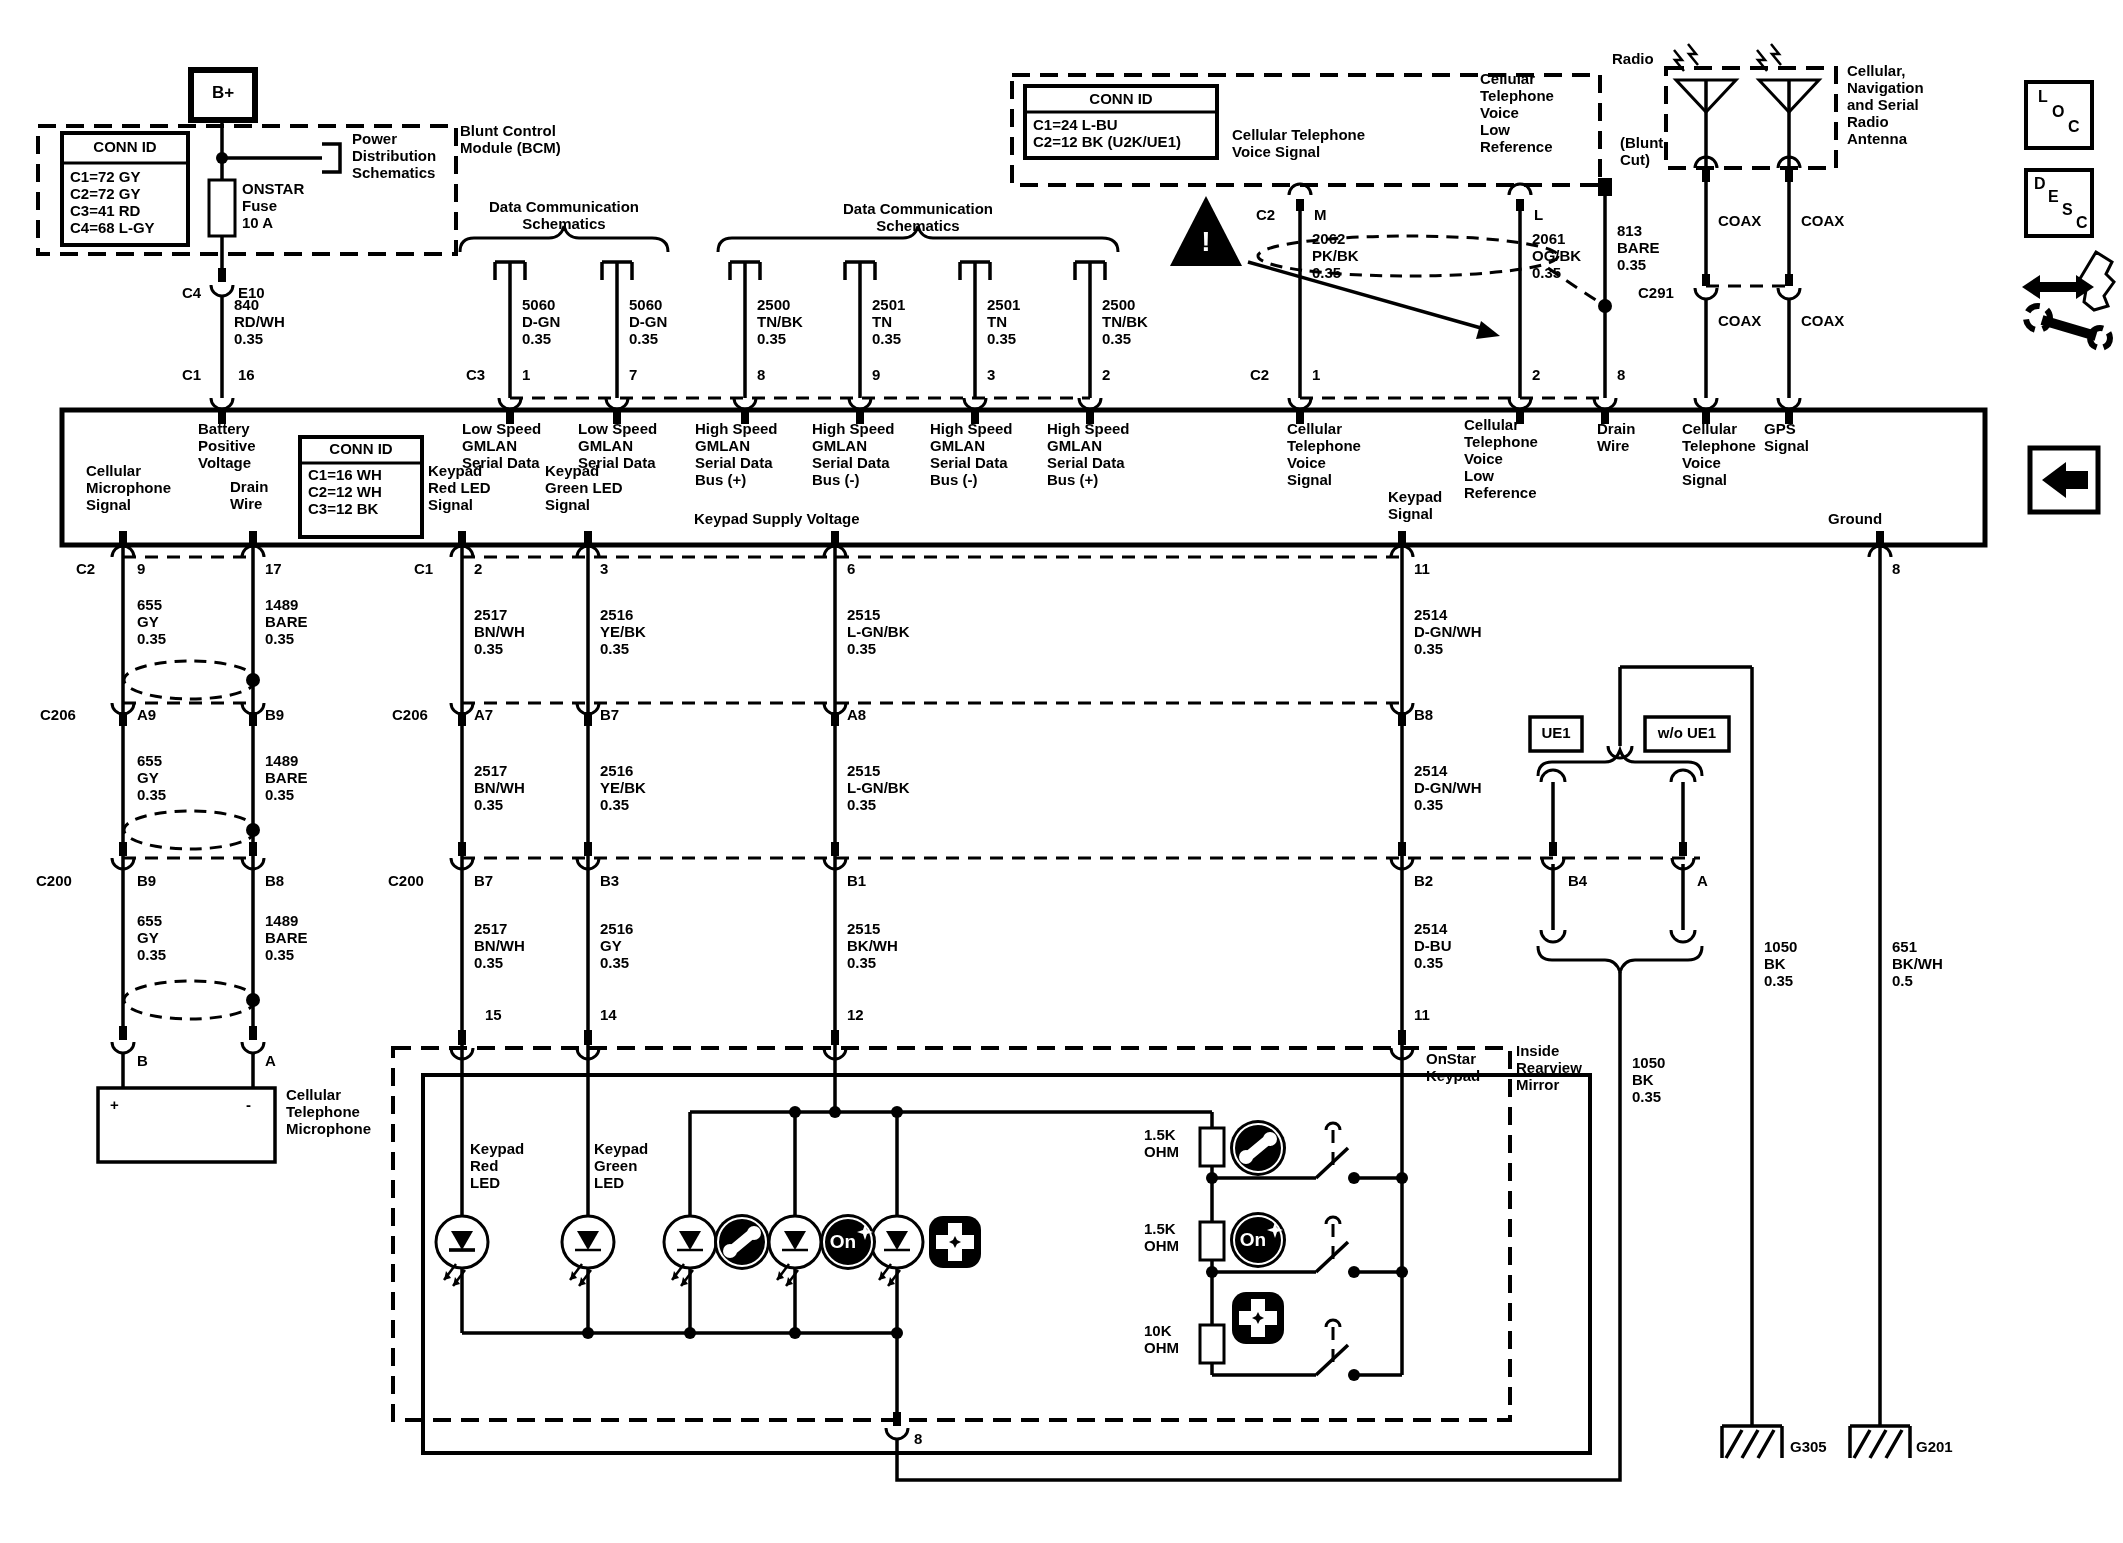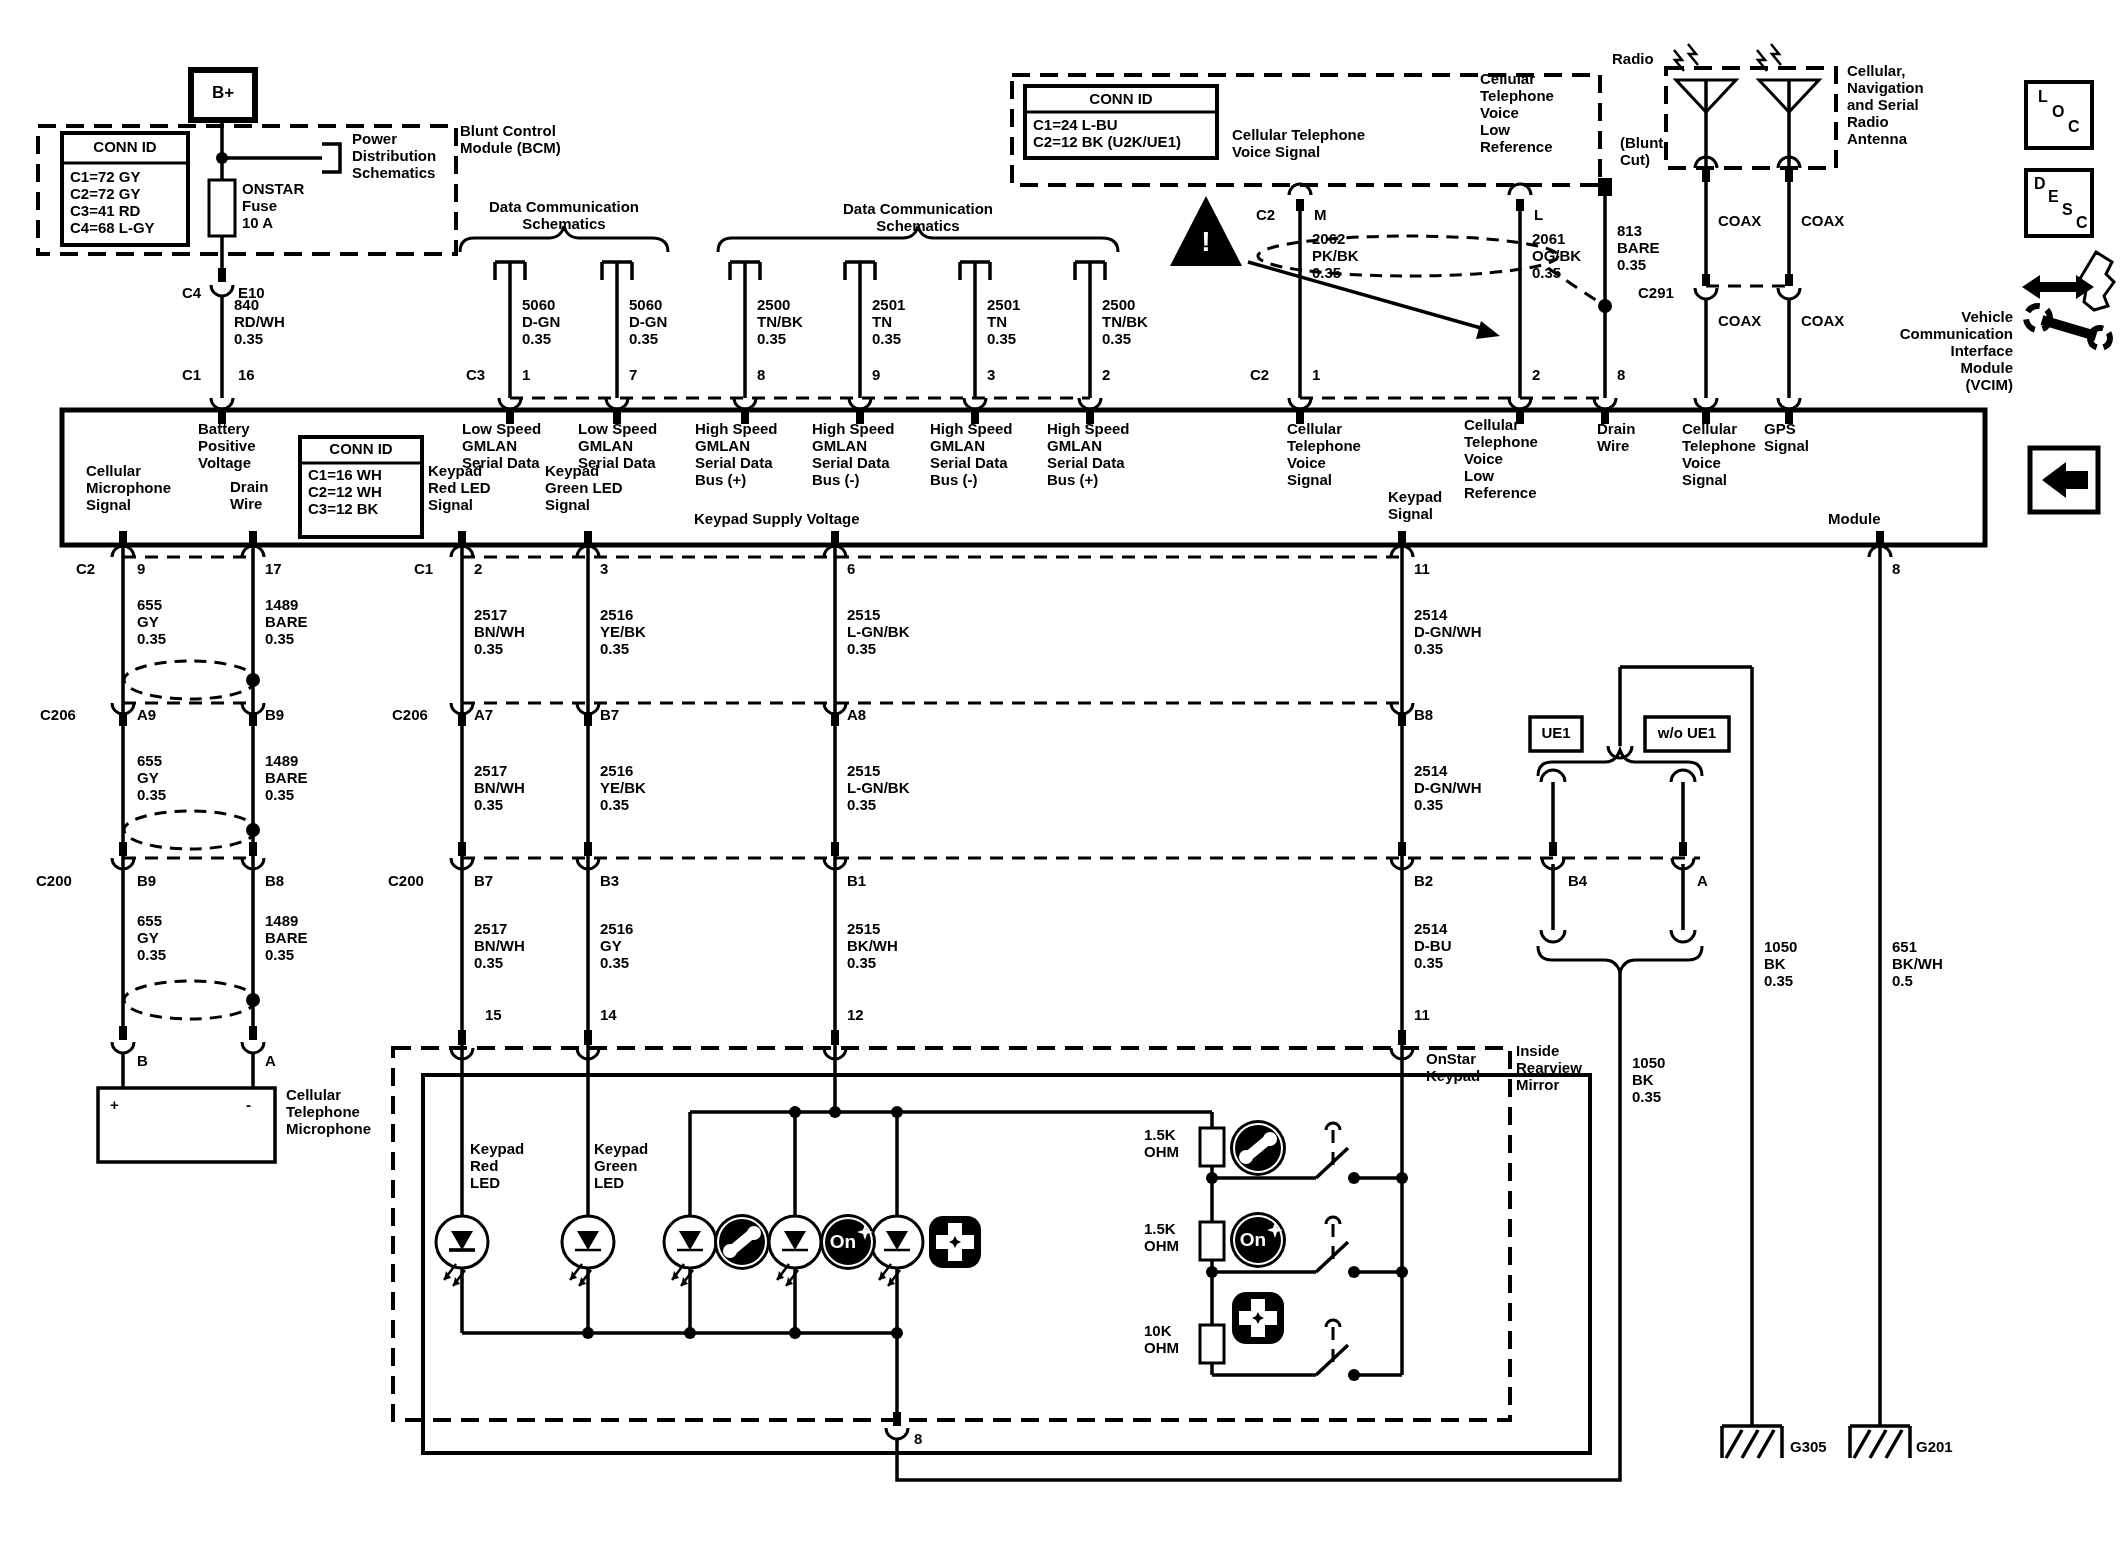--- a/index.html
+++ b/index.html
@@ -398,40 +398,35 @@
 Low
 Reference</div>
 <div class="lb" style="left:1597px;top:420px">Drain
 Wire</div>
 <div class="lb" style="left:1682px;top:420px">Cellular
 Telephone
 Voice
 Signal</div>
 <div class="lb" style="left:1764px;top:420px">GPS
 Signal</div>
-<div class="lb" style="left:1828px;top:510px">Module</div>
+<div class="lb" style="left:1828px;top:510px">Ground</div>
 <div class="lb" style="left:86px;top:462px">Cellular
 Microphone
 Signal</div>
 <div class="lb" style="left:230px;top:478px">Drain
 Wire</div>
 <div class="lb" style="left:428px;top:462px">Keypad
 Red LED
 Signal</div>
 <div class="lb" style="left:545px;top:462px">Keypad
 Green LED
 Signal</div>
 <div class="lb" style="left:694px;top:510px">Keypad Supply Voltage</div>
 <div class="lb" style="left:1388px;top:488px">Keypad
 Signal</div>
-<div class="lb rt" style="left:1838px;top:308px;width:175px">Vehicle
-Communication
-Interface
-Module
-(VCIM)</div>
 
 <div class="lb" style="left:76px;top:560px">C2</div>
 <div class="lb" style="left:137px;top:560px">9</div>
 <div class="lb" style="left:265px;top:560px">17</div>
 <div class="lb" style="left:414px;top:560px">C1</div>
 <div class="lb" style="left:474px;top:560px">2</div>
 <div class="lb" style="left:600px;top:560px">3</div>
 <div class="lb" style="left:847px;top:560px">6</div>
 <div class="lb" style="left:1414px;top:560px">11</div>
 <div class="lb" style="left:1892px;top:560px">8</div>

